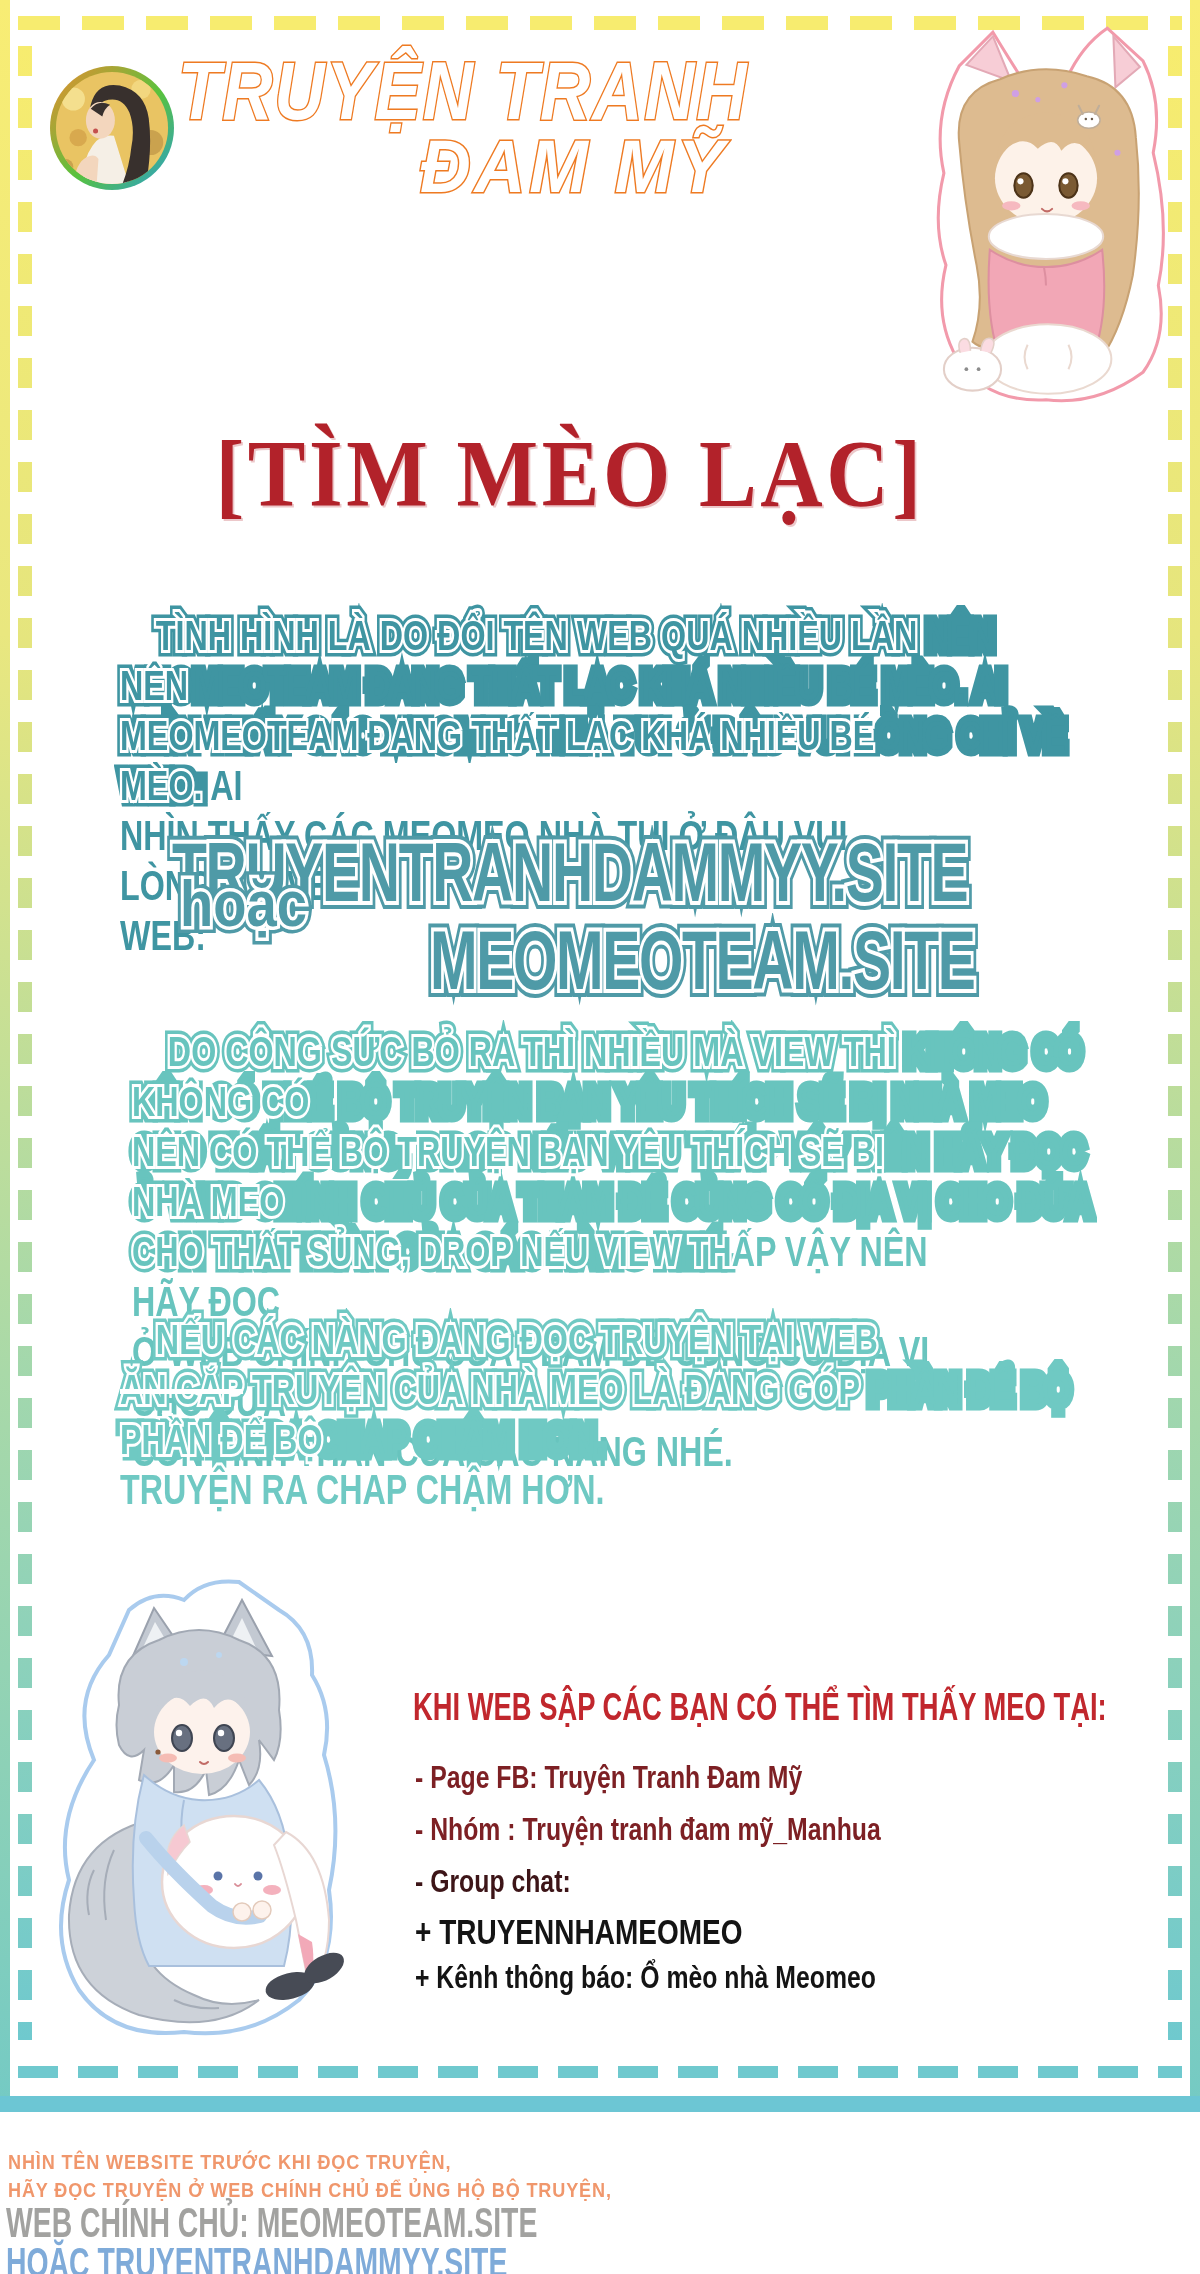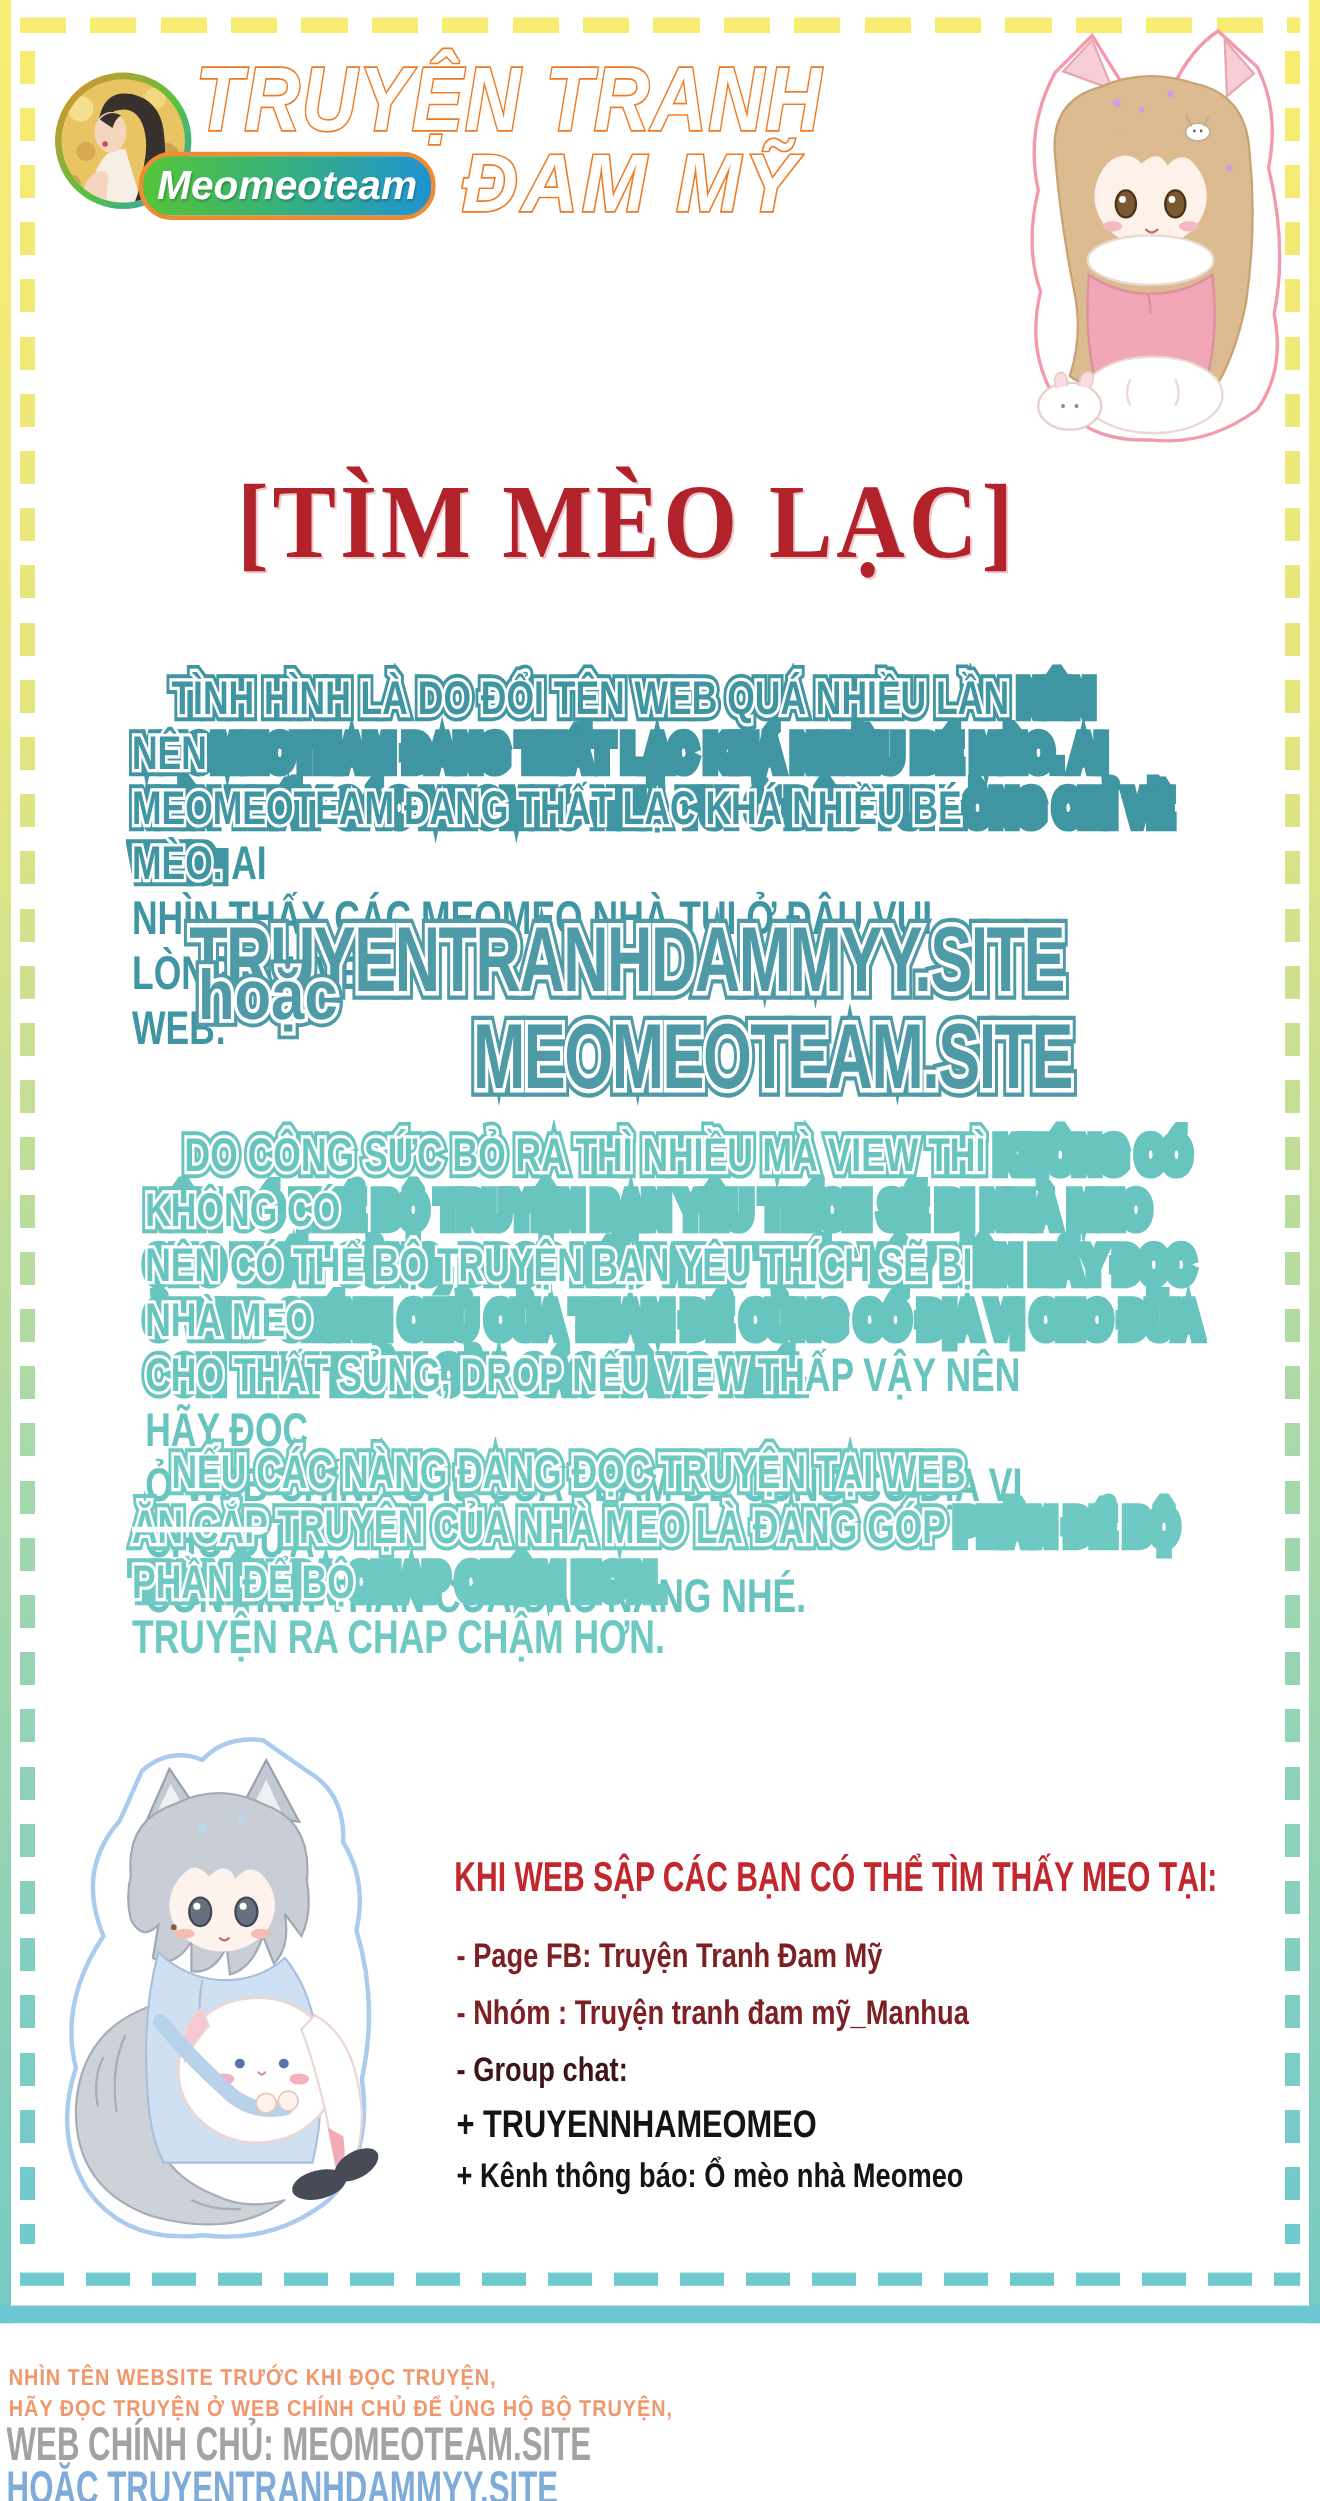--- a/index.html
+++ b/index.html
@@ -105,23 +105,20 @@
         <circle cx="55" cy="105" r="11" fill="#f0d98a"></circle>
           <circle cx="12" cy="100" r="8" fill="#caa24e"></circle>
         <path d="M30,120 Q28,95 40,78 Q48,66 62,68 L78,120 Z" fill="#f5efe6"></path>
         <path d="M40,64 Q38,38 52,32 Q70,26 78,44 Q84,60 80,80 Q78,100 70,120 L95,120 Q102,80 98,50 Q94,22 68,16 Q44,12 38,36 Q34,50 40,64 Z" fill="#38302d"></path>
         <ellipse cx="48" cy="52" rx="15" ry="19" fill="#f3d6bd"></ellipse>
         <path d="M38,40 Q46,30 58,36 Q52,40 50,48 Q44,44 38,40 Z" fill="#38302d"></path>
         <circle cx="43" cy="63" r="2.6" fill="#c4504e"></circle>
         <path d="M20,120 Q22,96 34,90 Q42,86 46,92 L44,120 Z" fill="#f3d6bd"></path>
       </g>
     </svg>
-  </div>
-  <div class="badge">
-    <span>Meomeoteam</span>
   </div>
   <div class="h-outline h1a">TRUYỆN TRANH</div>
   <div class="h-outline h1b">ĐAM MỸ</div>
 
   <svg class="abs" style="left:912px;top:20px" width="268" height="388" viewBox="0 0 260 380">
     <path d="M30,150 Q18,95 45,45 L78,12 Q95,40 108,60 Q128,48 150,58 Q165,25 190,8 L225,40 Q245,80 235,130 Q252,200 240,260 Q250,310 225,345 Q180,378 130,372 Q70,375 42,330 Q20,290 32,240 Q18,200 30,150 Z" fill="#fff" stroke="#f29aab" stroke-width="3"></path>
     <polygon points="52,44 78,16 96,60" fill="#f7cdd6" stroke="#e3a9b6" stroke-width="2"></polygon>
     <polygon points="196,16 222,46 198,66" fill="#f7cdd6" stroke="#e3a9b6" stroke-width="2"></polygon>
     <path d="M45,120 Q40,70 85,58 Q125,40 170,55 Q215,65 218,115 Q225,180 215,250 Q205,300 185,330 L170,300 Q160,340 140,355 L130,320 Q115,350 95,345 L95,305 Q75,330 58,315 Q70,280 62,240 Q50,180 45,120 Z" fill="#ddbb90" stroke="#c8a273" stroke-width="2"></path>
     <circle cx="100" cy="72" r="3.5" fill="#cf9fe4"></circle>

